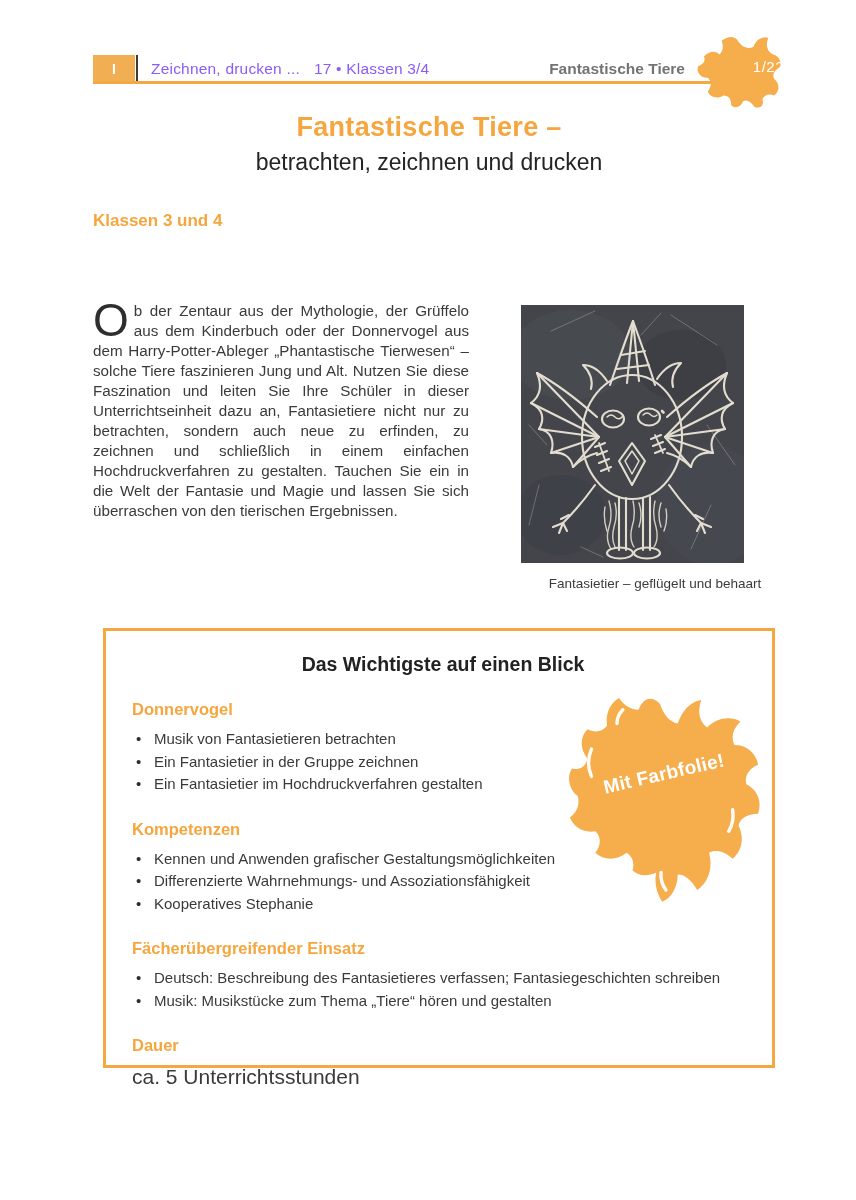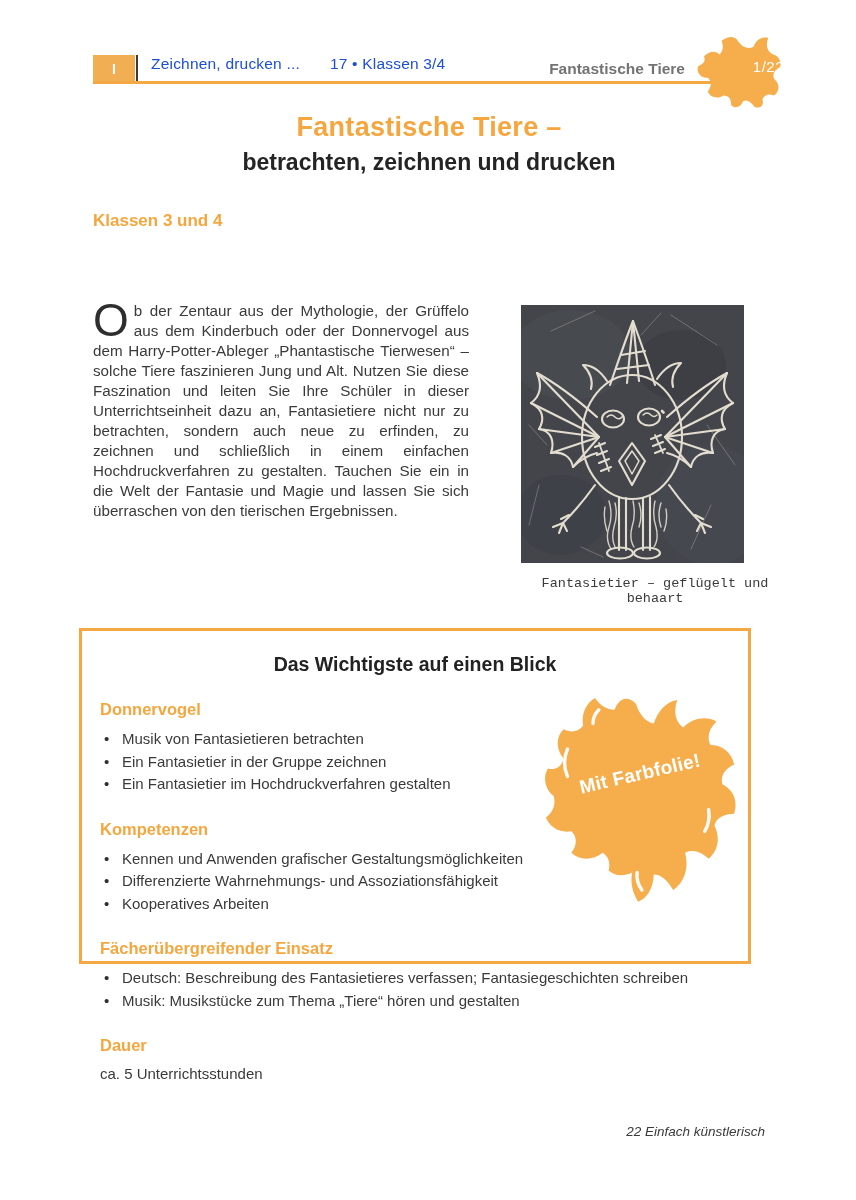--- a/index.html
+++ b/index.html
@@ -9,65 +9,65 @@
     background:#ffffff; color:#3a3a3a; overflow:hidden;
   }
   
   .chapter-tab {
     position:absolute; left:93px; top:55px; width:42px; height:27px;
     background:#F2AE52; color:#fff; font-weight:bold; font-size:14px;
     display:flex; align-items:center; justify-content:center;
   }
   .header-divider { position:absolute; left:136px; top:55px; width:2px; height:27px; background:#3a3a3a; }
   .header-left {
-    position:absolute; left:151px; top:55px; height:27px; display:flex; align-items:flex-start;
-    font-size:15.5px; color:#1d4ed8; letter-spacing:.2px;gap:16px;
+    position:absolute; left:151px; top:55px; height:27px; display:flex; align-items:center;
+    font-size:15.5px; color:#8b5cf6; letter-spacing:.2px;
   }
   .header-left .issue { margin-left:14px; }
   .header-right {
     position:absolute; left:93px; top:55px; width:592px; height:27px;
     display:flex; align-items:center; justify-content:flex-end;
     font-size:15.5px; font-weight:bold; color:#737373;
   }
   .header-rule { position:absolute; left:93px; top:81px; width:672px; height:3px; background:#F3A843; }
   .header-splat { position:absolute; left:696px; top:34px; width:88px; height:76px; z-index:3; }
   .header-splat .badge-label {
     position:absolute; left:0; top:24px; width:100%; text-align:right;
     color:#fff; font-size:15px; letter-spacing:.5px;
   }
   
   .title-1 { position:absolute; left:93px; top:112px; width:672px; text-align:center;
     color:#F5A63E; font-size:27px; font-weight:bold; letter-spacing:.3px; }
   .title-2 { position:absolute; left:93px; top:149px; width:672px; text-align:center;
-    color:#242424; font-size:23px; font-weight:bold; }
+    color:#242424; font-size:23px; font-weight:normal; }
   .grade { position:absolute; left:93px; top:211px; color:#F5A63E; font-size:17px; font-weight:bold; }
   .byline { position:absolute; left:93px; top:266px; font-size:15px; color:#3a3a3a; }
   
   .intro {
     position:absolute; left:93px; top:301px; width:376px;
     font-size:15.2px; line-height:20px; text-align:justify; color:#3a3a3a;
   }
   .drop-cap {
     float:left; font-size:46px; line-height:37px; padding-right:5px; padding-top:1px;
     font-weight:400; color:#2e2e2e;
   }
-  .figure { position:absolute; left:521px; top:305px; width:268px;font-family:Liberation Mono, monospace; }
+  .figure { position:absolute; left:521px; top:305px; width:268px; }
   .figure .photo { width:223px; height:258px; display:block; }
   .figure .caption { margin-top:13px; font-size:13.5px; color:#3b3b3b; text-align:center; }
   
   .overview {
-    position:absolute; left:79px; top:628px; width:672px; height:336px;
-    border:3px solid #F3A843; padding:19px 18px 0 18px;
+    position:absolute; left:103px; top:628px; width:672px; height:440px;
+    border:3px solid #F3A843; padding:19px 18px 0 26px;
   }
   .overview-title { text-align:center; font-size:19.5px; font-weight:bold; color:#222; margin-top:3px; }
   .section-heading { color:#F5A63E; font-size:16.5px; font-weight:bold; margin-top:24px; }
   .overview ul { list-style:none; margin-top:9px; }
   .overview li { display:flex; font-size:15px; line-height:22.5px; color:#3a3a3a; }
   .overview li .bullet { width:22px; flex:0 0 22px; text-align:left; padding-left:4px; color:#2e2e2e; }
-  .overview .note { font-size:15px; margin-top:10px; color:#3a3a3a; }
+  .overview .note { font-size:21px; margin-top:10px; color:#3a3a3a; }
   .big-splat { position:absolute; right:10px; top:56px; width:196px; height:218px; }
   .big-splat .splat-label {
     position:absolute; left:18px; top:76px; width:160px; text-align:center;
     color:#fff; font-size:19px; font-weight:bold; transform:rotate(-13deg); letter-spacing:.3px;
   }
   
   .footer { position:absolute; left:93px; top:1124px; width:672px; text-align:right;
     font-size:13.5px; font-style:italic; color:#3a3a3a; }
 </style>
 </head>
@@ -236,21 +236,21 @@
       <li>
           <span class="bullet">•</span>
           <span>Kennen und Anwenden grafischer Gestaltungsmöglichkeiten</span>
         </li>
       <li>
           <span class="bullet">•</span>
           <span>Differenzierte Wahrnehmungs- und Assoziationsfähigkeit</span>
         </li>
       <li>
           <span class="bullet">•</span>
-          <span>Kooperatives Arbeiten</span>
+          <span>Kooperatives Stephanie</span>
         </li>
     </ul>
 
     <div class="section-heading">Fächerübergreifender Einsatz</div>
     <ul>
       <li>
           <span class="bullet">•</span>
           <span>Deutsch: Beschreibung des Fantasietieres verfassen; Fantasiegeschichten schreiben</span>
         </li>
       <li>
@@ -275,15 +275,14 @@
           <path d="M26 62 Q20 76 26 90"></path>
           <path d="M58 22 Q52 28 52 36"></path>
           <path d="M166 146 Q172 136 170 124"></path>
           <path d="M102 206 Q96 198 97 188"></path>
         </g>
       </svg>
       <div class="splat-label">Mit Farbfolie!</div>
     </div>
   </div>
 
-  <div class="footer">22 Einfach künstlerisch</div>
 
 </div>
 
 </body></html>

